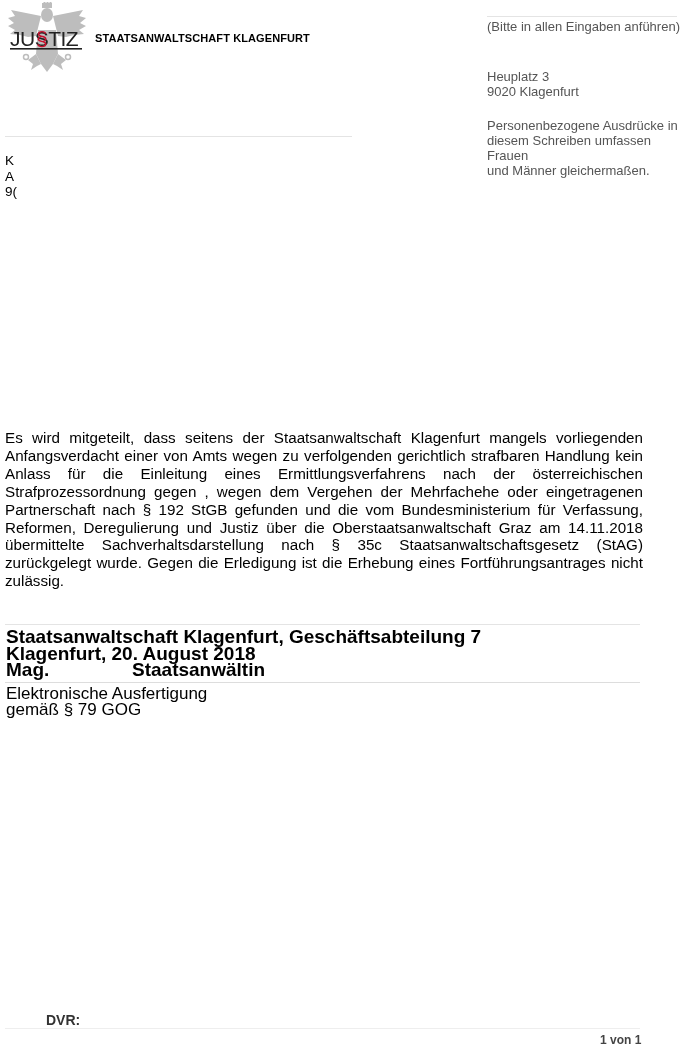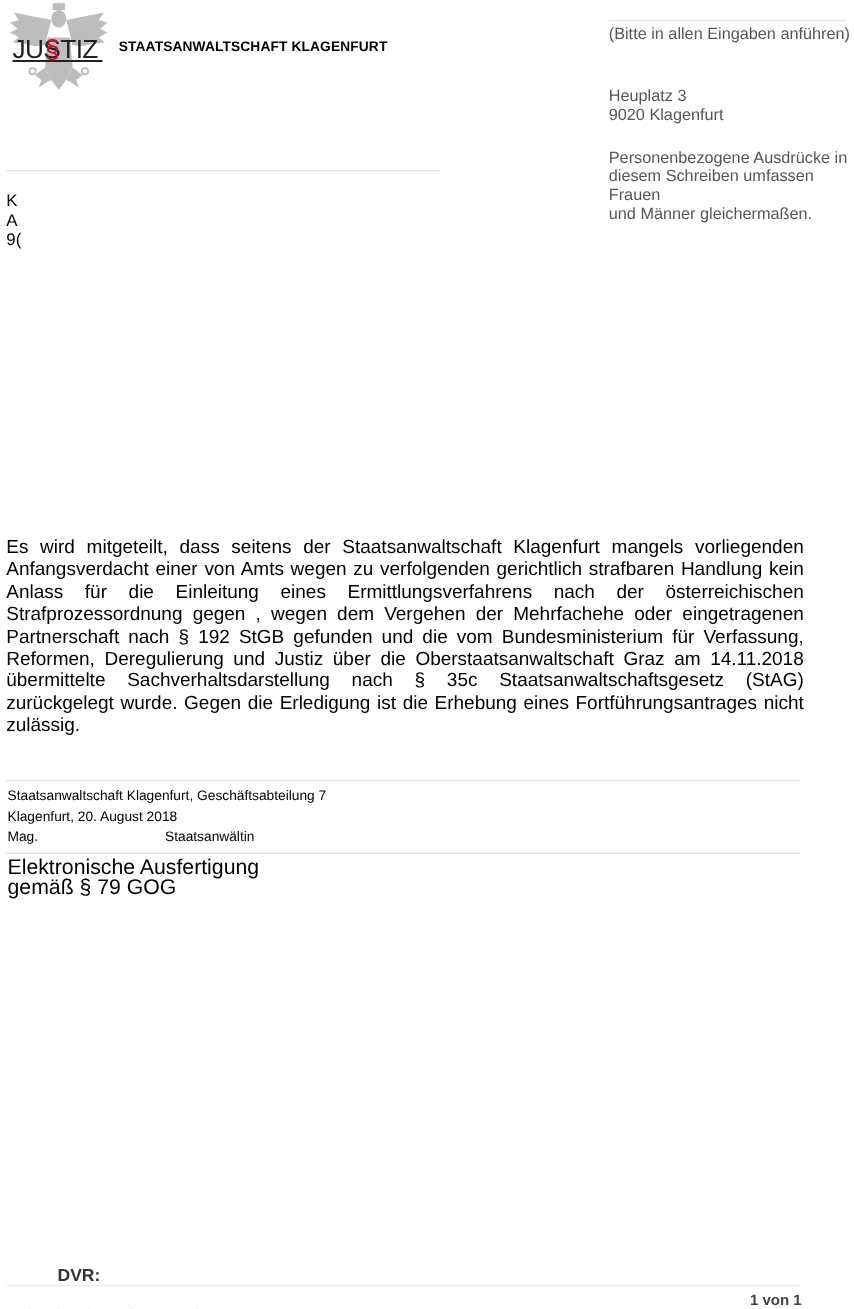--- a/index.html
+++ b/index.html
@@ -4,21 +4,21 @@
 <style>
   html, body { margin:0; padding:0; background:#fff; }
   body { width:683px; height:1047px; position:relative; overflow:hidden; font-family:"Liberation Sans", sans-serif; color:#000; }
   .abs { position:absolute; }
   .logo { left:6px; top:2px; width:82px; height:72px; }
   .org-title { left:95px; top:32px; font-size:11px; font-weight:bold; letter-spacing:0.1px; }
   .rule { position:absolute; height:1px; background:#e4e4e4; }
   .side { left:487px; font-size:13px; color:#555; line-height:15px; }
   .addr { left:5px; top:153px; font-size:13.5px; line-height:15.5px; }
   .body-text { left:5px; top:429px; width:638px; font-size:15.2px; line-height:17.9px; text-align:justify; }
-  .sig { left:6px; top:629px; font-size:11px; font-weight:normal; line-height:16.5px; }
+  .sig { left:6px; top:629px; font-size:19px; font-weight:bold; line-height:16.5px; }
   .sig .row { white-space:nowrap; }
   .sig .title2 { position:absolute; left:126px; }
   .eauth { left:6px; top:686px; font-size:17px; line-height:15.5px; }
   .dvr { left:6px; top:1012px; font-size:14px; font-weight:bold; color:#333;margin-left:40px; }
   .docid { left:5px; top:1033px; font-size:8px; color:#333;margin-top:13px; }
   .pagenum { left:600px; top:1033px; font-size:12px; font-weight:bold; color:#444; }
 </style>
 </head>
 <body>
 

